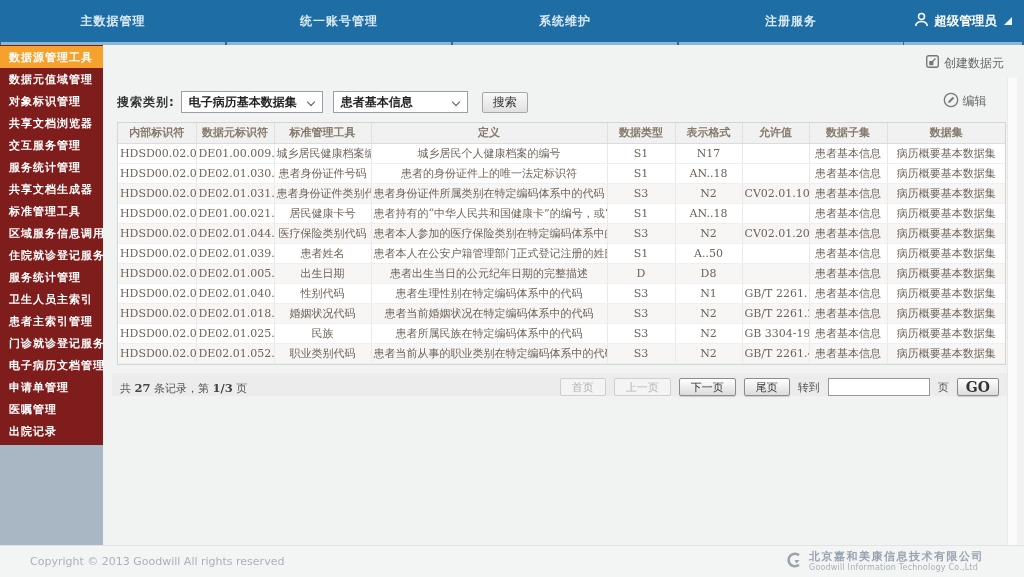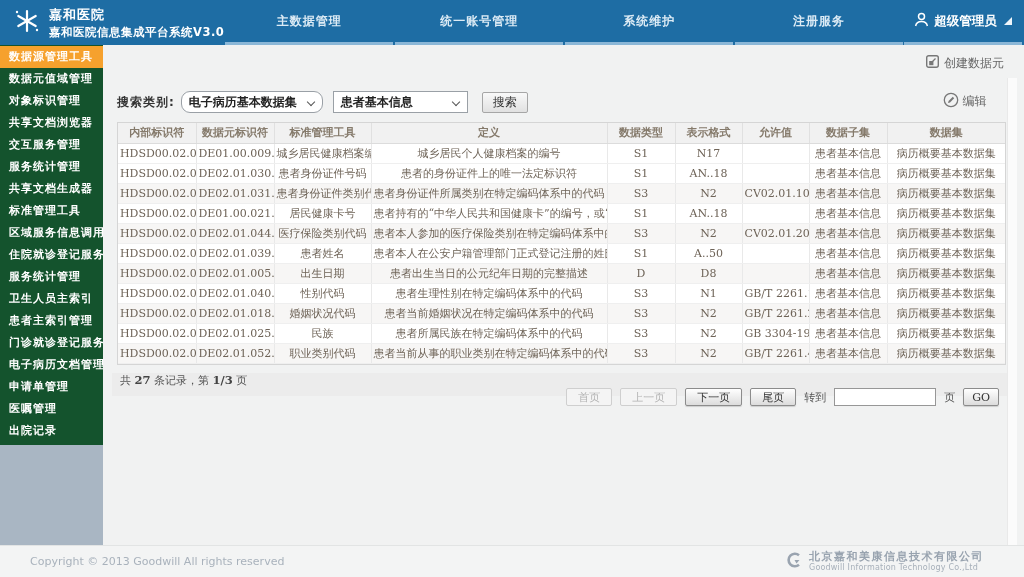--- a/index.html
+++ b/index.html
@@ -13,90 +13,73 @@
   .brand-line1 { font-size:13px; font-weight:bold; letter-spacing:1px; }
   .brand-line2 { font-size:11.5px; font-weight:bold; margin-top:1px; letter-spacing:0.5px; }
   .nav { flex:1; display:flex; align-items:stretch; }
   .nav-item { flex:1; display:flex; align-items:center; justify-content:center; color:#dcebf5; font-size:12px; font-weight:bold; letter-spacing:1px; border-bottom:3px solid rgba(176,208,232,0.75); margin:0 1px; cursor:pointer; }
   .nav-item.active { border-bottom-color:#f6a12d; color:#ffffff; }
   .user-area { width:118px; display:flex; align-items:center; justify-content:center; gap:5px; color:#ffffff; font-size:12.5px; font-weight:bold; border-bottom:3px solid rgba(176,208,232,0.75); margin-right:2px; cursor:pointer; }
   .corner-tri { width:0; height:0; border-left:8px solid transparent; border-bottom:8px solid #eef5fa; margin-left:2px; }
 
   
   .sidebar { position:absolute; top:45px; left:0; width:103px; bottom:32px; display:flex; flex-direction:column; }
-  .side-menu { background:#14532d; padding:1px 0 3px 0; }
+  .side-menu { background:#7f1d1d; padding:1px 0 3px 0;font-family:Liberation Serif, serif; }
   .side-item { height:22px; line-height:22px; padding-left:9px; font-size:11px; font-weight:bold; color:#ffffff; letter-spacing:1px; white-space:nowrap; overflow:hidden; cursor:pointer; }
   .side-item.active { background:#f6a12d; }
   .side-rest { flex:1; background:#a9b6c3; }
 
   
   .main { position:absolute; top:45px; left:103px; right:0; bottom:32px; background:#f1f2f2;margin-top:33px; }
   .scroll-strip { position:absolute; top:0; bottom:0; right:7px; width:10px; background:#fbfbfb; border-left:1px solid #e9e9e9; }
 
   .toolbar { position:absolute; top:10px; left:14px; right:20px; height:28px; display:flex; align-items:center; }
   .search-label { font-size:12px; font-weight:bold; color:#333; letter-spacing:1px; }
   .sel { position:relative; height:22px; border:1px solid #9aa0a6; background:#fff; display:flex; align-items:center; padding:0 20px 0 7px; font-size:12px; font-weight:bold; color:#222; margin-left:6px; cursor:pointer; white-space:nowrap; }
-  .sel1 { width:142px;border-radius:9px; } .sel2 { width:135px; margin-left:10px; }
+  .sel1 { width:142px; } .sel2 { width:135px; margin-left:10px; }
   .chev { position:absolute; right:8px; top:7px; width:6px; height:6px; border-right:1.4px solid #555; border-bottom:1.4px solid #555; transform:rotate(45deg); }
   .search-btn { margin-left:14px; width:46px; height:21px; border:1px solid #a6a6a6; border-radius:2px; background:linear-gradient(#f9f9f9,#e1e1e1); font-size:12px; color:#333; display:flex; align-items:center; justify-content:center; font-family:"DejaVu Serif",serif; cursor:pointer; }
   .tool-spacer { flex:1; }
   .actions { display:flex; align-items:center; gap:20px;flex-direction:column; }
   .action { display:flex; align-items:center; gap:4px; color:#666; font-size:12px; cursor:pointer; }
 
   
   .table-wrap { position:absolute; top:44px; left:14px; right:18px; border:1px solid #d5d5d5; background:#fff; }
   table { width:100%; border-collapse:collapse; table-layout:fixed; font-family:"DejaVu Serif",serif; }
   th { height:20px; background:#f1f1f1; font-size:11px; font-weight:bold; color:#857a6b; border-left:1px solid #e0e0e0; border-bottom:1px solid #dcdcdc; text-align:center; white-space:nowrap; overflow:hidden; }
   th:first-child { border-left:none; }
   td { height:20px; font-size:11px; color:#6e6357; text-align:center; border-left:1px solid #e9e9e9; border-bottom:1px solid #efefef; white-space:nowrap; overflow:hidden; padding:0 2px; }
   td:first-child { border-left:none; }
   tbody tr:nth-child(odd):not(:first-child) td { background:#f7f6f5; }
   th:nth-child(1){width:78px} th:nth-child(2){width:78px} th:nth-child(3){width:97px}
   th:nth-child(4){width:236px} th:nth-child(5){width:68px} th:nth-child(6){width:67px}
   th:nth-child(7){width:67px} th:nth-child(8){width:78px}
 
   
-  .pagination { position:absolute; top:295px; left:9px; right:17px; height:23px; background:#ececec; display:flex; align-items:flex-start; padding:0 8px; font-family:"DejaVu Serif",serif; font-size:11px; color:#555;flex-direction:column; }
+  .pagination { position:absolute; top:295px; left:9px; right:17px; height:23px; background:#ececec; display:flex; align-items:flex-end; padding:0 8px; font-family:"DejaVu Serif",serif; font-size:11px; color:#555; }
   .pg-info b { font-size:11.5px; color:#444; }
   .pg-right { margin-left:auto; display:flex; align-items:center; gap:8px; }
   .pg-btn { height:18px; padding:0 11px; display:flex; align-items:center; justify-content:center; font-size:11px; border-radius:2px; cursor:pointer; }
   .pg-btn.disabled { border:1px solid #cfcfcf; background:#f4f4f4; color:#b3b3b3; cursor:default; }
   .pg-btn.enabled { border:1px solid #8c8c8c; background:linear-gradient(#ffffff,#dcdcdc); color:#333; box-shadow:0 1px 1px rgba(0,0,0,0.15); }
   .goto-input { width:102px; height:18px; border:1px solid #979797; background:#fff; font-size:11px; padding:0 3px; }
-  .go-btn { height:18px; padding:0 8px; font-weight:normal; font-size:11px; }
+  .go-btn { height:18px; padding:0 8px; font-weight:bold; font-size:14px; }
 
   
   .footer { position:absolute; left:0; right:0; bottom:0; height:32px; background:#f3f4f4; border-top:1px solid #e2e4e4; display:flex; align-items:center; padding:0 30px 0 30px; }
   .copyright { color:#a9b2bc; font-size:11px; }
   .footer-right { margin-left:auto; display:flex; align-items:center; gap:6px; margin-right:10px; }
   .company { line-height:1.15; }
   .company-cn { font-size:11px; font-weight:bold; color:#98a3af; letter-spacing:1.5px; }
   .company-en { font-size:8px; color:#a7b0ba; letter-spacing:0.2px; }
 </style>
 </head>
 <body>
 
 <div class="header">
-  <div class="brand">
-    <span>
-      <svg width="26" height="26" viewBox="0 0 26 26">
-        <g stroke="#ffffff" stroke-width="2.2" stroke-linecap="round">
-          <line x1="13" y1="3" x2="13" y2="23"></line>
-          <line x1="4.3" y1="8" x2="21.7" y2="18"></line>
-          <line x1="21.7" y1="8" x2="4.3" y2="18"></line>
-        </g>
-        <circle cx="3" cy="4" r="1.2" fill="#ffffff"></circle>
-        <circle cx="23" cy="22" r="1.2" fill="#ffffff"></circle>
-      </svg>
-    </span>
-    <div class="brand-text">
-      <div class="brand-line1">嘉和医院</div>
-      <div class="brand-line2">嘉和医院信息集成平台系统V3.0</div>
-    </div>
-  </div>
   <nav class="nav" id="main-nav">
       <div class="nav-item">主数据管理</div>
       <div class="nav-item">统一账号管理</div>
       <div class="nav-item">系统维护</div>
       <div class="nav-item">注册服务</div>
     </nav>
   <div class="user-area">
     <span>
       <svg width="15" height="15" viewBox="0 0 15 15">
         <circle cx="7.5" cy="4.6" r="3" fill="none" stroke="#ffffff" stroke-width="1.5"></circle>

